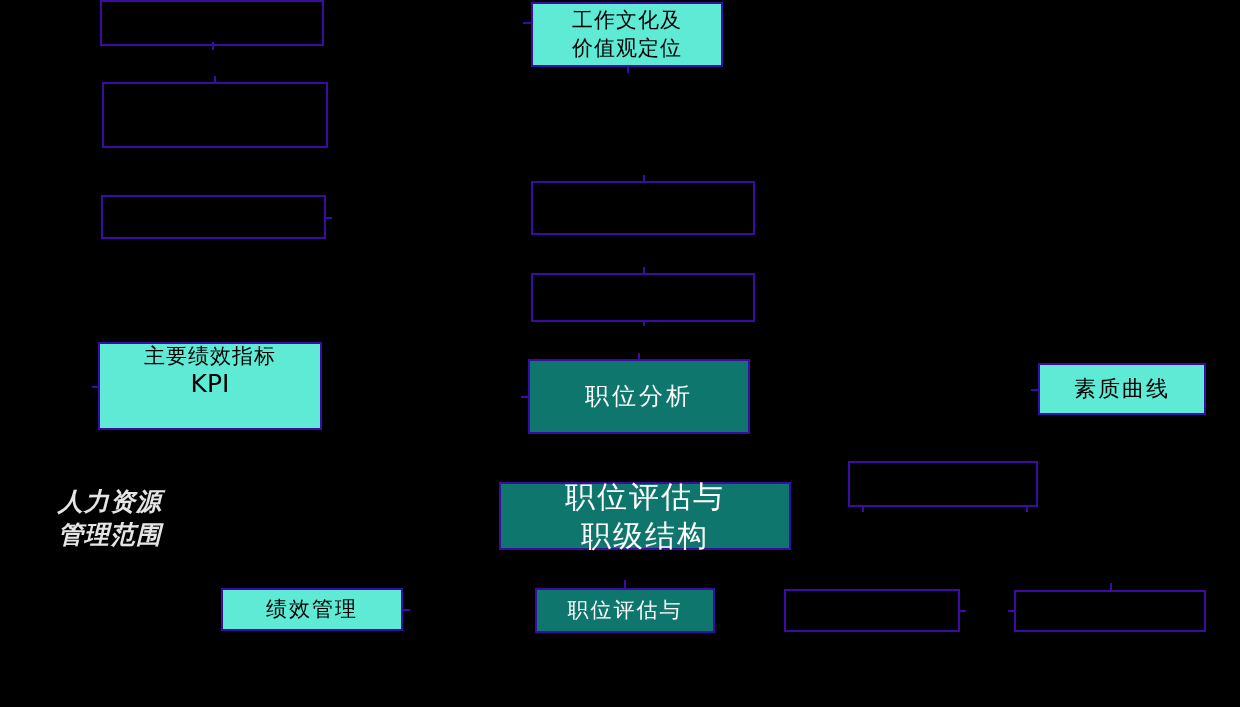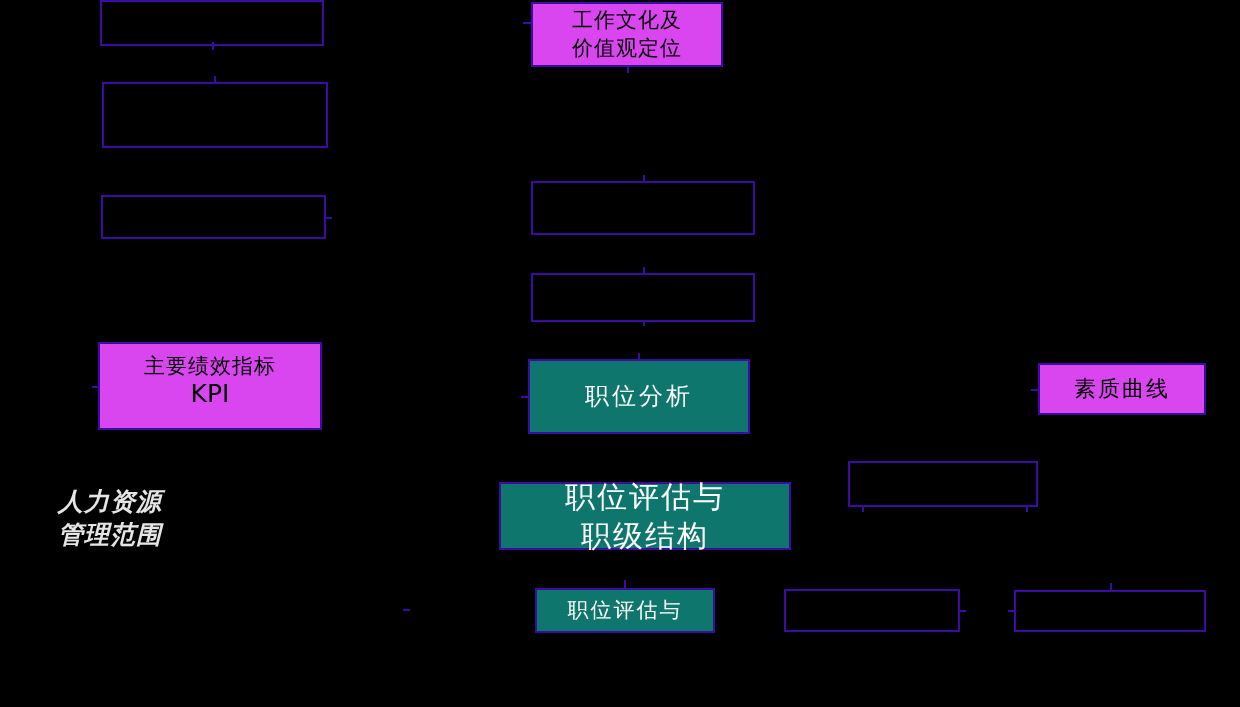--- a/index.html
+++ b/index.html
@@ -23,21 +23,21 @@
     box-sizing: border-box;
     border: 2px solid #3B0BA3;
     display: flex;
     align-items: center;
     justify-content: center;
     text-align: center;
     line-height: 1.22;
     overflow: visible;
   }
   .node.filled-pink {
-    background: #d946ef;
+    background: #5eead4;
     color: #000000;
   }
   .node.filled-purple {
     background: #0f766e;
     color: #FFFFFF;
   }
   .node.empty {
     background: transparent;
     color: transparent;
   }
@@ -102,21 +102,21 @@
   </div>
 
   <div class="node empty" style="left:531px; top:181px; width:224px; height:54px;">
     <span class="label"></span>
   </div>
 
   <div class="node empty" style="left:531px; top:273px; width:224px; height:49px;">
     <span class="label"></span>
   </div>
 
-  <div class="node filled-pink" style="left:98px; top:342px; width:224px; height:88px; overflow:hidden; flex-direction:column; justify-content:flex-start; padding-top:10px;">
+  <div class="node filled-pink" style="left:98px; top:342px; width:224px; height:88px; overflow:hidden; flex-direction:column; justify-content:flex-start; ">
     <span class="label">主要绩效指标</span>
     <span class="sub">KPI</span>
   </div>
 
   <div class="node filled-purple" style="left:528px; top:359px; width:222px; height:75px;">
     <span class="label" style="font-size:24px; letter-spacing:3px;">职位分析</span>
   </div>
 
   <div class="node filled-pink" style="left:1038px; top:363px; width:168px; height:52px;text-align:center;">
     <span class="label" style="font-size:22px; letter-spacing:2px;">素质曲线</span>
@@ -124,20 +124,23 @@
 
   <div class="node filled-purple" style="left:499px; top:482px; width:292px; height:68px;">
     <span class="label two-line" style="font-size:30px; letter-spacing:2px;">职位评估与
 职级结构</span>
   </div>
 
   <div class="node empty" style="left:848px; top:461px; width:190px; height:46px;">
     <span class="label"></span>
   </div>
 
+  <div class="node filled-pink" style="left:221px; top:588px; width:182px; height:43px;">
+    <span class="label" style="font-size:21px; letter-spacing:2px;">绩效管理</span>
+  </div>
 
   <div class="node filled-purple" style="left:535px; top:588px; width:180px; height:45px;">
     <span class="label" style="font-size:21px; letter-spacing:2px;">职位评估与</span>
   </div>
 
   <div class="node empty" style="left:784px; top:589px; width:176px; height:43px;">
     <span class="label"></span>
   </div>
 
   <div class="node empty" style="left:1014px; top:590px; width:192px; height:42px;">

